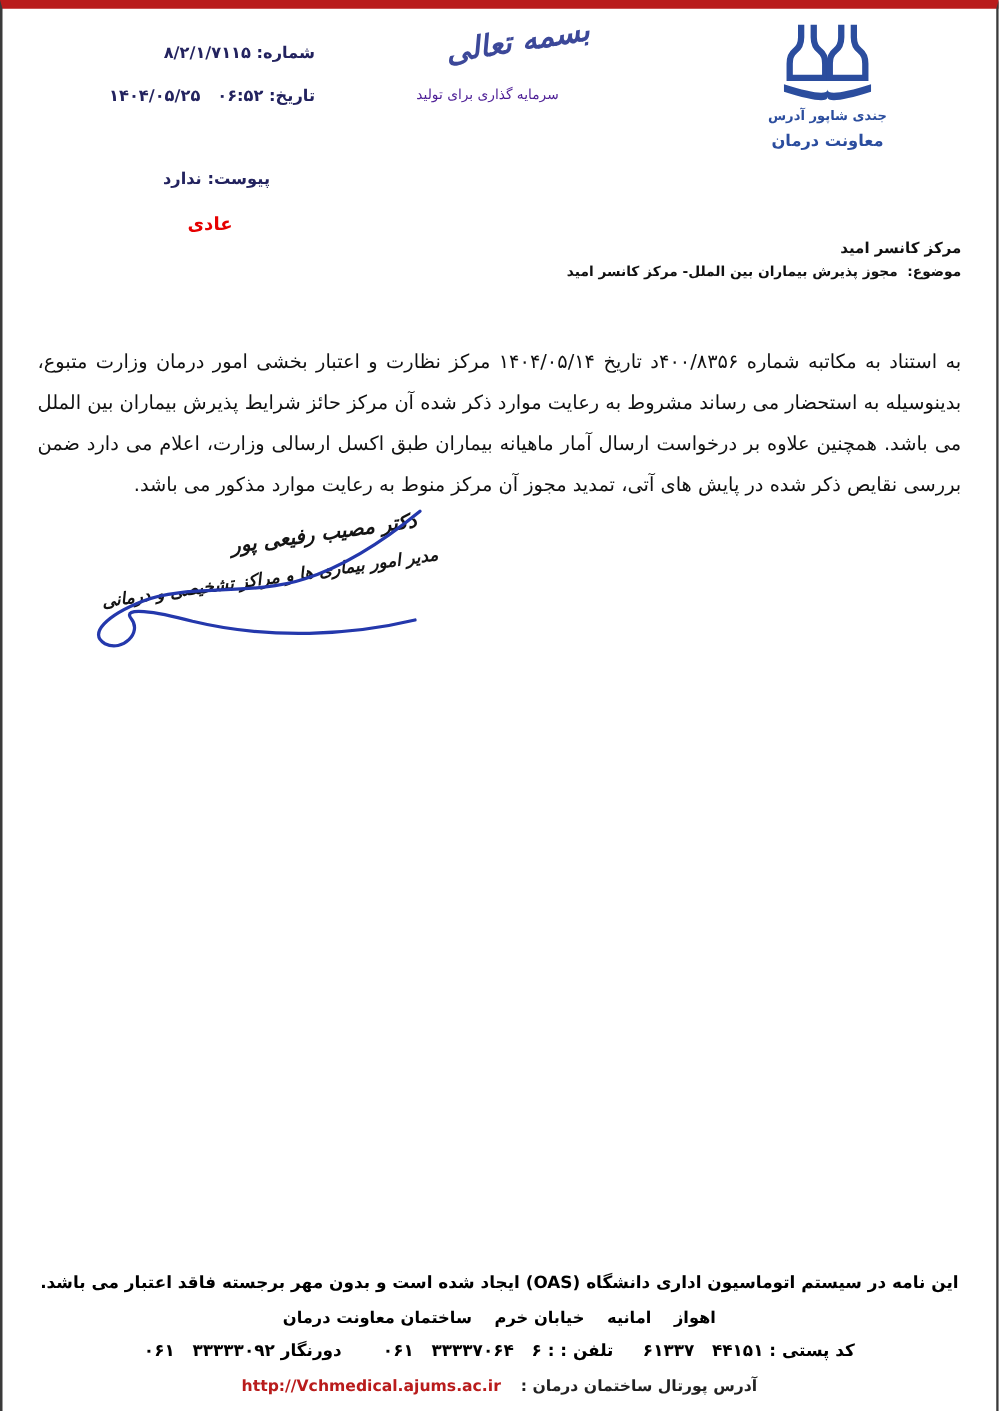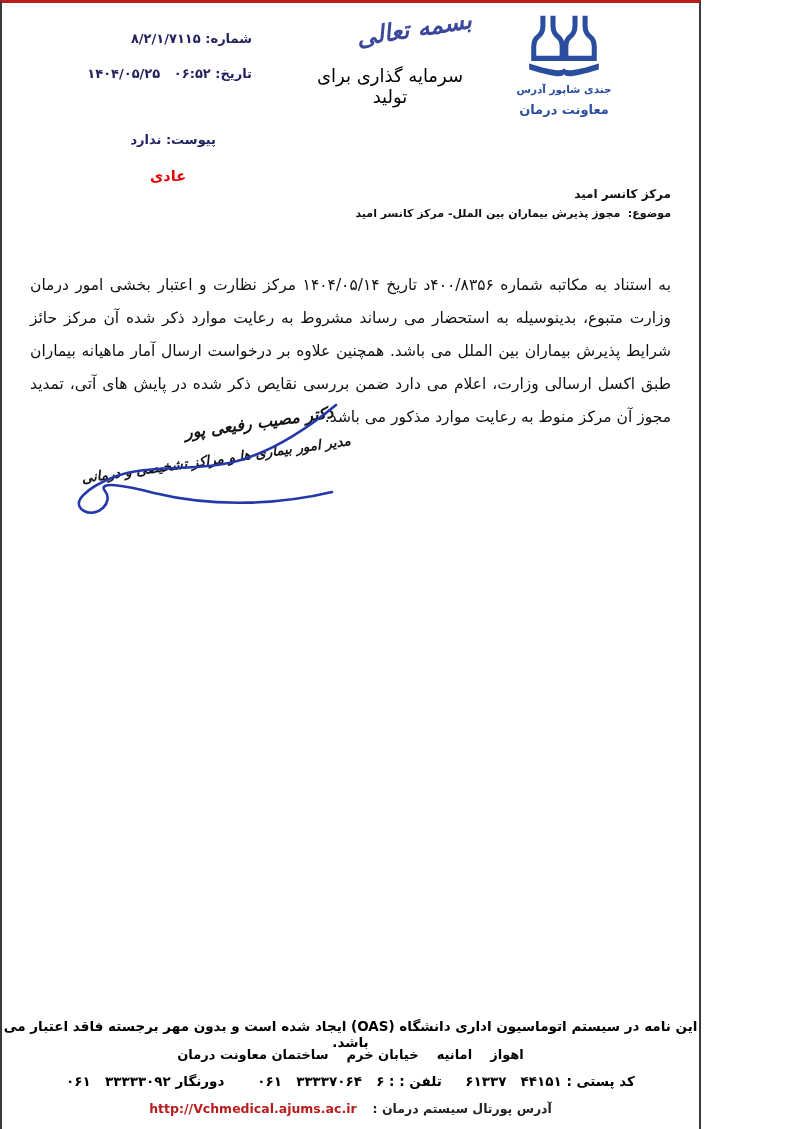--- a/index.html
+++ b/index.html
@@ -1,22 +1,22 @@
 <!DOCTYPE html>
 <html lang="fa"><head>
 <meta charset="utf-8">
 <style>
   html, body { margin: 0; padding: 0; background: #ffffff; }
   * { box-sizing: border-box; }
   .page {
     position: relative;
-    width: 701px;
+    width: 799px;
     height: 1129px;
     background: #ffffff;
-    border-top: 3px solid #b91c1c;
+    border-top: 7px solid #b91c1c;
     border-left: 2px solid #3a3a3a;
     border-right: 2px solid #3a3a3a;
     font-family: "DejaVu Sans", sans-serif;
     overflow: hidden;
   }
   .ws { white-space: pre-wrap; }
 
   
   .hdr-left {
     position: absolute; top: 26px; left: 38px; width: 212px;
@@ -29,21 +29,21 @@
   
   .besmele {
     position: absolute; top: 12px; left: 352px; width: 120px;
     text-align: center; direction: rtl;
     font-size: 24px; font-style: italic; font-weight: bold;
     color: #3c4899; transform: rotate(-9deg);
   }
   .slogan {
     position: absolute; top: 62px; left: 298px; width: 180px;
     text-align: center; direction: rtl;
-    font-size: 18px; color: #000000;
+    font-size: 11px; color: #4c1d95;
   }
 
   
   .hdr-right {
     position: absolute; top: 10px; right: 22px; width: 226px;
     text-align: center; direction: rtl; color: #2b4d9e;
   }
   .hdr-right svg { display: block; margin: 0 auto 2px auto; }
   .uni-line1 { font-size: 10.5px; font-weight: bold; line-height: 15px; }
   .uni-line2 { font-size: 10.5px; font-weight: bold; line-height: 16px; }
@@ -134,19 +134,19 @@
     <svg class="sig-ink" width="330" height="130" viewBox="0 0 330 130">
       <path d="M306,6 C284,24 252,48 214,60 C172,74 118,64 84,78 C56,89 40,104 54,112 C68,119 84,103 75,92 C67,82 94,86 124,94 C186,109 252,105 302,93" fill="none" stroke="#2438ac" stroke-width="2.6" stroke-linecap="round"></path>
     </svg>
   </div>
 
   <div class="footer">
     <div class="f-notice">این نامه در سیستم اتوماسیون اداری دانشگاه (OAS) ایجاد شده است و بدون مهر برجسته فاقد اعتبار می باشد.</div>
     <div class="f-address ws">اهواز    امانیه    خیابان خرم    ساختمان معاونت درمان</div>
     <div class="f-contact ws">کد پستی : ۴۴۱۵۱   ۶۱۳۳۷     تلفن : : ۶   ۳۳۳۳۷۰۶۴   ۰۶۱       دورنگار ۳۳۳۳۳۰۹۲   ۰۶۱</div>
     <div class="f-portal">
-      <span class="lbl">آدرس پورتال سیستم درمان :</span>
+      <span class="lbl">آدرس پورتال ساختمان درمان :</span>
       <span>&nbsp;&nbsp;</span>
       <span class="url">http://Vchmedical.ajums.ac.ir</span>
     </div>
   </div>
 
 </div>
 
 </body></html>

